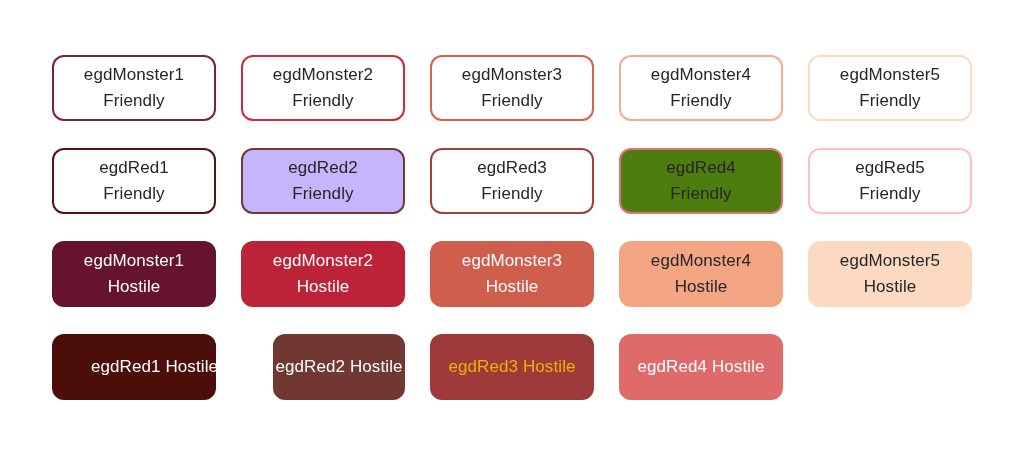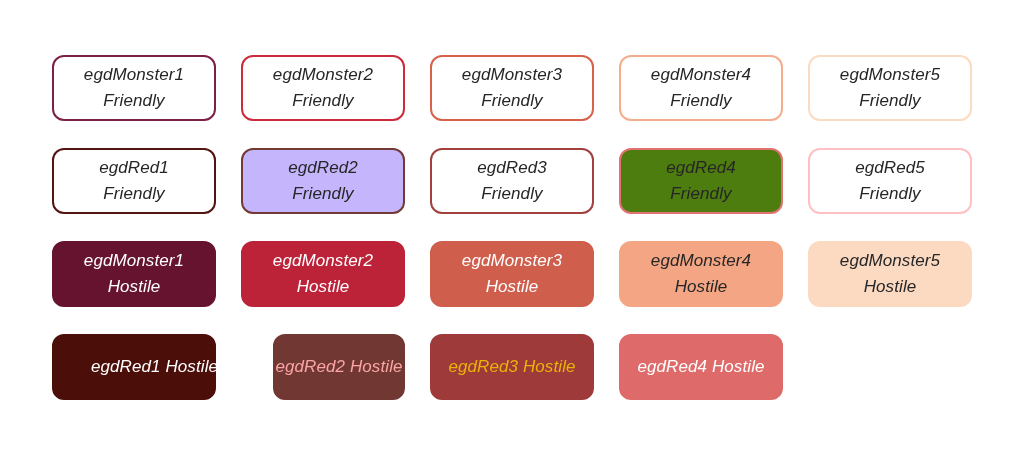--- a/index.html
+++ b/index.html
@@ -16,21 +16,20 @@
   .card-grid {
     box-sizing: border-box;
     width: 835px;
     height: 457px;
     padding: 55px 52px;
     display: grid;
     grid-template-columns: repeat(5, 164px);
     grid-auto-rows: 66px;
     column-gap: 25px;
     row-gap: 27px;
-    font-style: italic;
   }
   .card {
     box-sizing: border-box;
     border: 2px solid transparent;
     border-radius: 12px;
     display: flex;
     flex-direction: column;
     align-items: center;
     justify-content: center;
     text-align: center;
@@ -103,21 +102,21 @@
       <span class="card-line">egdMonster4</span>
       <span class="card-line">Hostile</span>
     </div>
     <div class="card" style="background: rgb(252, 218, 194); border-color: rgb(252, 218, 194); color: rgb(38, 38, 38);">
       <span class="card-line">egdMonster5</span>
       <span class="card-line">Hostile</span>
     </div>
     <div class="card" style="background: rgb(75, 14, 8); border-color: rgb(75, 14, 8); color: rgb(255, 255, 255); padding-left: 41px;">
       <span class="card-line">egdRed1 Hostile</span>
     </div>
-    <div class="card" style="background: rgb(112, 55, 51); border-color: rgb(112, 55, 51); color: #fca5a5; margin-left: 32px;">
+    <div class="card" style="background: rgb(112, 55, 51); border-color: rgb(112, 55, 51); color: #ffffff; margin-left: 32px;">
       <span class="card-line">egdRed2 Hostile</span>
     </div>
     <div class="card" style="background: rgb(158, 58, 58); border-color: rgb(158, 58, 58); color: #eab308;">
       <span class="card-line">egdRed3 Hostile</span>
     </div>
     <div class="card" style="background: rgb(222, 106, 106); border-color: rgb(222, 106, 106); color: rgb(255, 255, 255);">
       <span class="card-line">egdRed4 Hostile</span>
     </div>
   </div>
 

